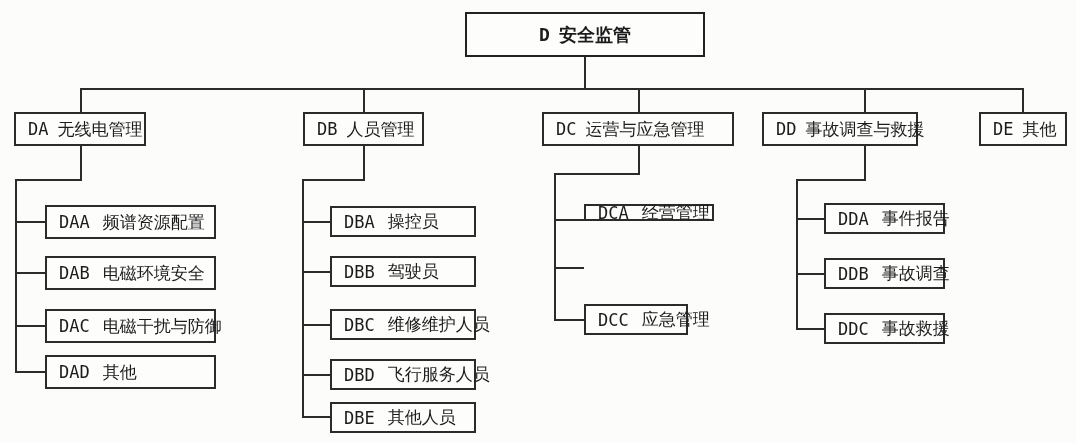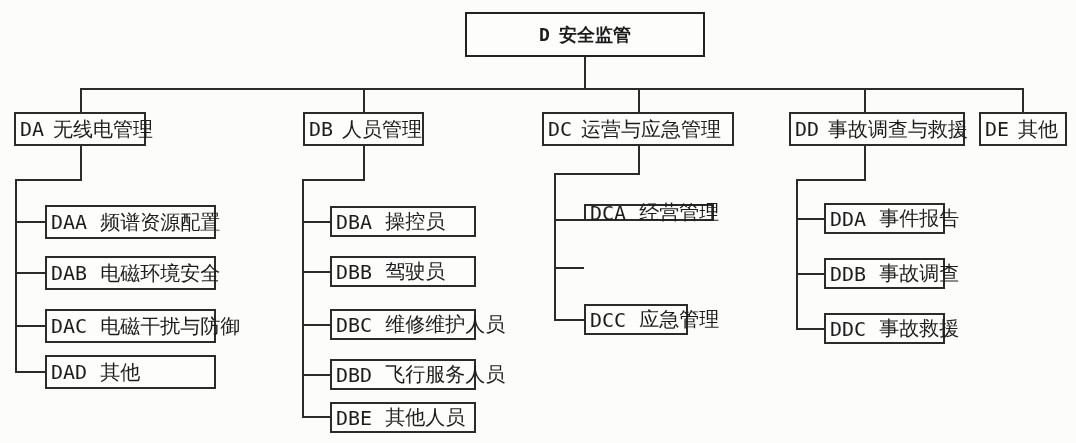--- a/index.html
+++ b/index.html
@@ -5,21 +5,21 @@
   html,body{margin:0;padding:0;background:#ffffff;}
   .canvas{
     position:relative;width:1076px;height:443px;
     background:#fcfcfa;
     font-family:"DejaVu Sans","Liberation Sans",sans-serif;
     color:#1c1c1c;overflow:hidden;
   }
   .node{
     position:absolute;background:#fdfdfc;border:2px solid #2b2b2b;
     box-sizing:border-box;display:flex;align-items:center;
-    font-size:20px;white-space:nowrap;padding-left:4px;
+    font-size:17px;white-space:nowrap;padding-left:12px;
   }
   .node.root{
     justify-content:center;padding-left:0;font-size:18px;font-weight:bold;
     border-color:#222;
   }
   .node .code{margin-right:9px;font-family:"DejaVu Sans Mono","Liberation Mono",monospace;}
   .node.child .code{margin-right:13px;}
   .vl{position:absolute;width:2px;background:#2b2b2b;}
   .hl{position:absolute;height:2px;background:#2b2b2b;}
 </style>
@@ -47,21 +47,21 @@
     <span class="label">无线电管理</span>
   </div>
   <div class="node branch" style="left:303px;top:112px;width:121px;height:34px">
     <span class="code">DB</span>
     <span class="label">人员管理</span>
   </div>
   <div class="node branch" style="left:542px;top:112px;width:192px;height:34px">
     <span class="code">DC</span>
     <span class="label">运营与应急管理</span>
   </div>
-  <div class="node branch" style="left:789px;top:112px;width:176px;height:34px">
+  <div class="node branch" style="left:762px;top:112px;width:156px;height:34px">
     <span class="code">DD</span>
     <span class="label">事故调查与救援</span>
   </div>
   <div class="node branch" style="left:979px;top:112px;width:88px;height:34px">
     <span class="code">DE</span>
     <span class="label">其他</span>
   </div>
 
   <div class="vl" style="left:80px;top:146px;height:33px"></div>
   <div class="hl" style="left:15px;top:179px;width:67px"></div>

